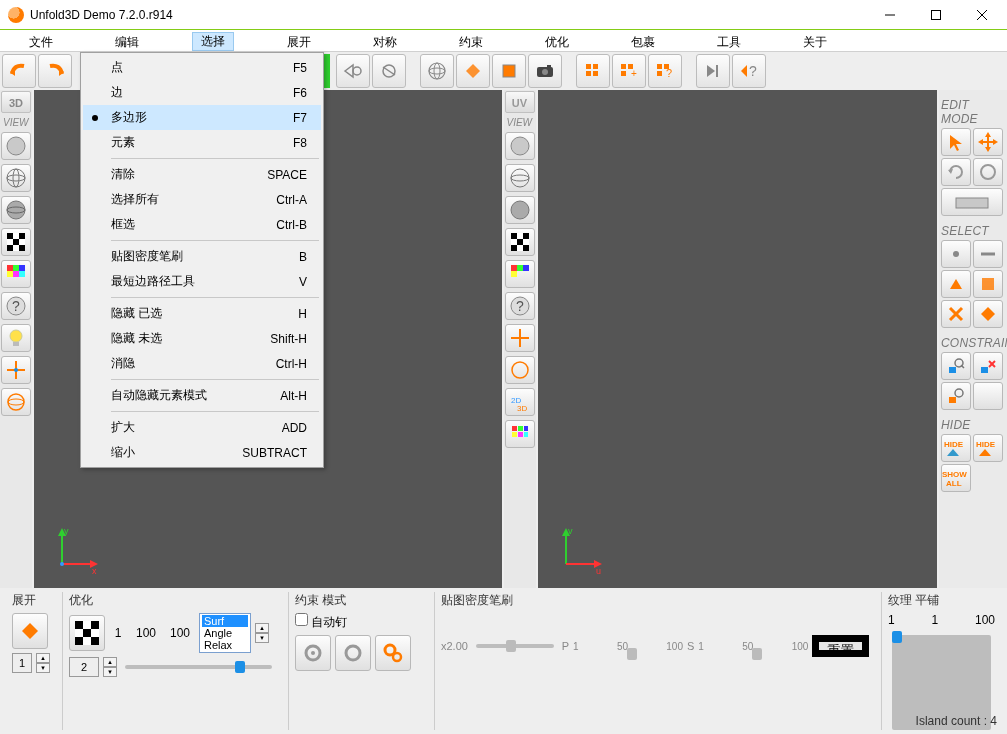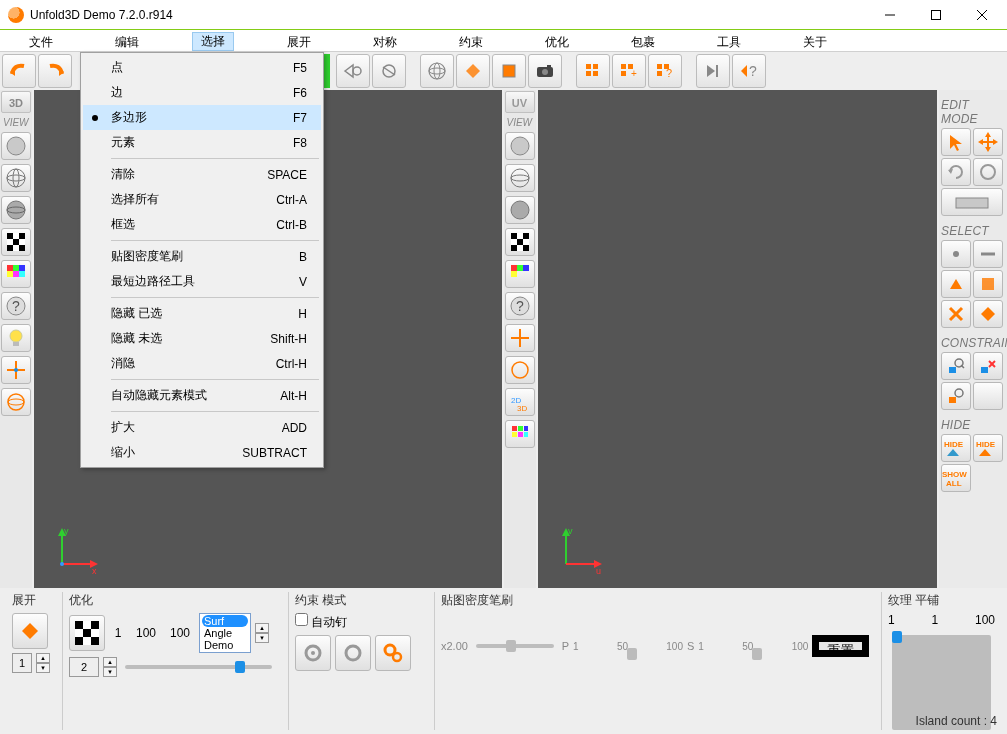--- a/index.html
+++ b/index.html
@@ -55,21 +55,21 @@
   .bgroup:first-child{border-left:none;}
   .bgroup .hdr { font-size:12px; color:#333; }
   .bline { display:flex; align-items:center; gap:4px; margin-top:4px; }
   .bbtn { width:36px; height:36px; border:1px solid #b8b8b8; border-radius:3px; background:linear-gradient(#fdfdfd,#e0e0e0); display:flex; align-items:center; justify-content:center; }
   .stepper { width:30px; height:20px; border:1px solid #999; display:flex; align-items:center; justify-content:center; font-size:11px; }
   .sbtns { display:flex; flex-direction:column; }
   .sbtns div { width:14px; height:10px; border:1px solid #999; background:#f4f4f4; font-size:7px; text-align:center; line-height:7px;}
   .slider { height:4px; background:#bdbdbd; border-radius:2px; position:relative; flex:1; margin:0 4px;}
   .slider .thumb { position:absolute; top:-4px; width:10px; height:12px; background:#1b8fe6; border-radius:2px; }
   .selbox { border:1px solid #7a9fcf; background:#fff; padding:1px 2px; font-size:11px; width:52px;}
-  .selbox .opt { padding:0 2px;border-radius:6px; }
+  .selbox .opt { padding:0 2px; }
   .selbox .opt.sel { background:#1e90ff; color:#fff; }
   .gearbox{display:flex;gap:4px;margin-top:4px;}
   .tinytxt{font-size:11px;color:#888;}
   .status { position:absolute; right:10px; bottom:6px; font-size:12px; color:#333;}
 
   
   svg { display:block; }
 </style>
 </head>
 <body>
@@ -606,21 +606,21 @@
             <rect x="0" y="16" width="8" height="8" fill="#000"></rect>
             <rect x="16" y="16" width="8" height="8" fill="#000"></rect>
           </svg>
         </div>
       <span style="width:18px;text-align:center">1</span>
       <span style="width:30px;text-align:center">100</span>
       <span style="width:30px;text-align:center">100</span>
       <div class="selbox">
         <div class="opt sel">Surf</div>
         <div class="opt">Angle</div>
-        <div class="opt">Demo</div>
+        <div class="opt">Relax</div>
       </div>
       <div class="sbtns">
           <div>▴</div>
           <div>▾</div>
         </div>
     </div>
     <div class="bline">
       <div class="stepper">2</div>
       <div class="sbtns">
           <div>▴</div>

